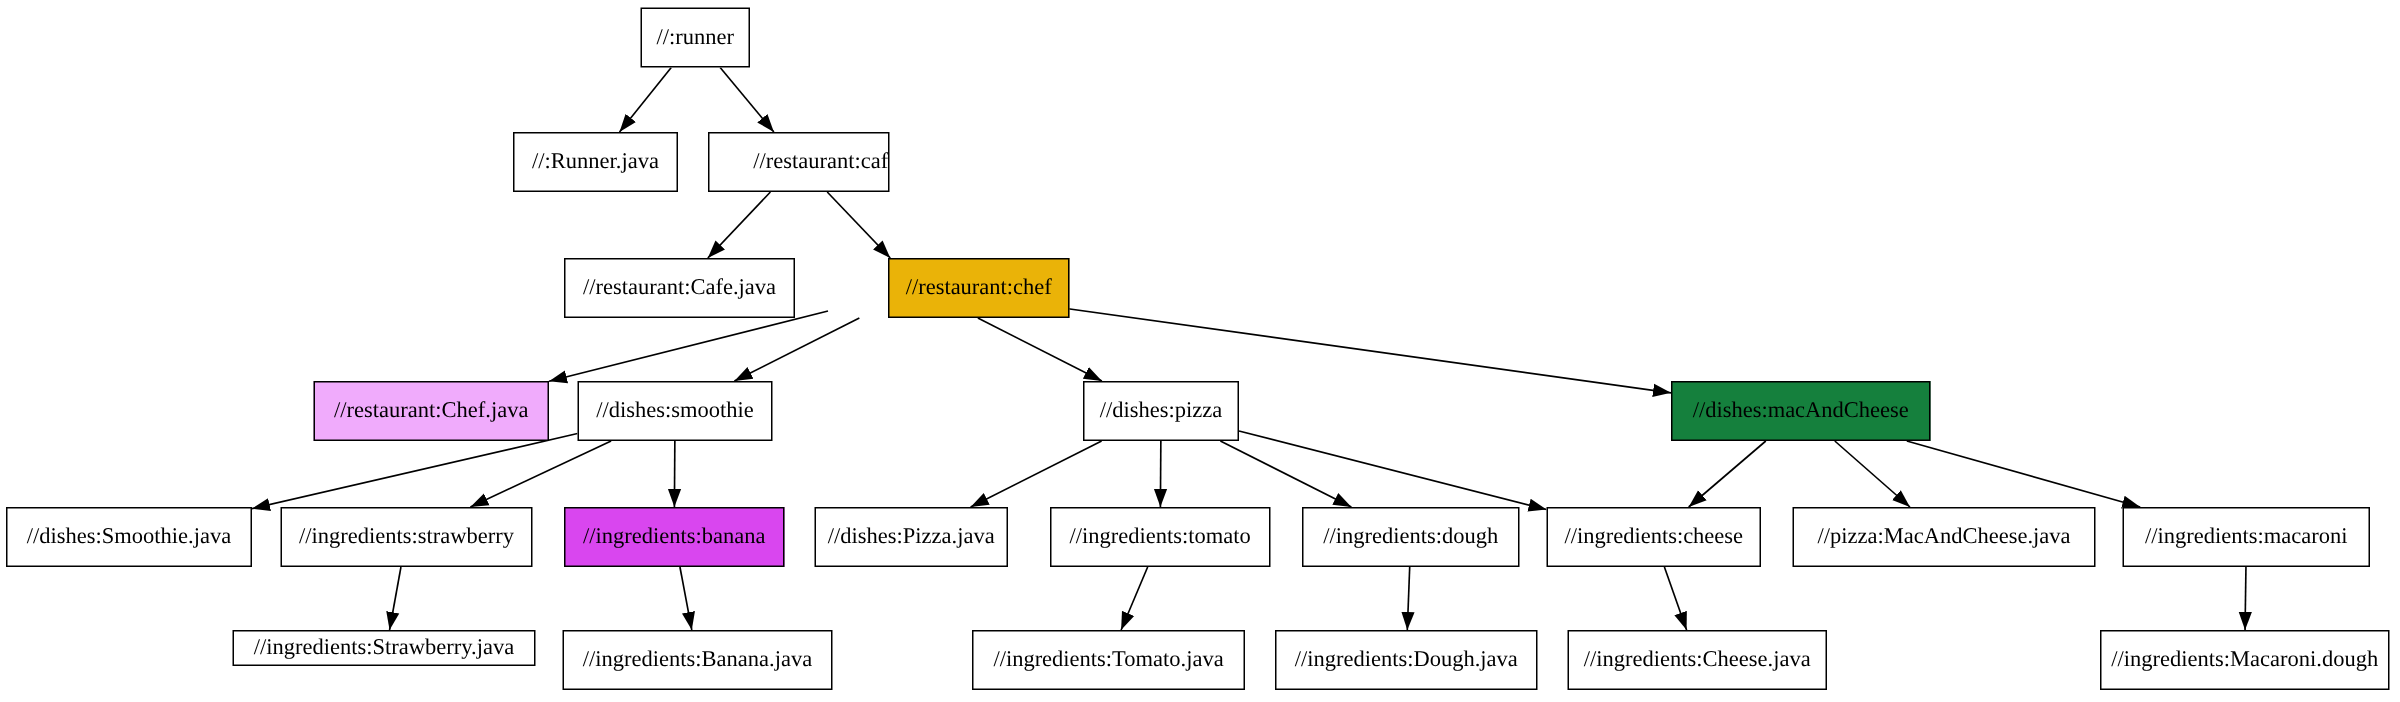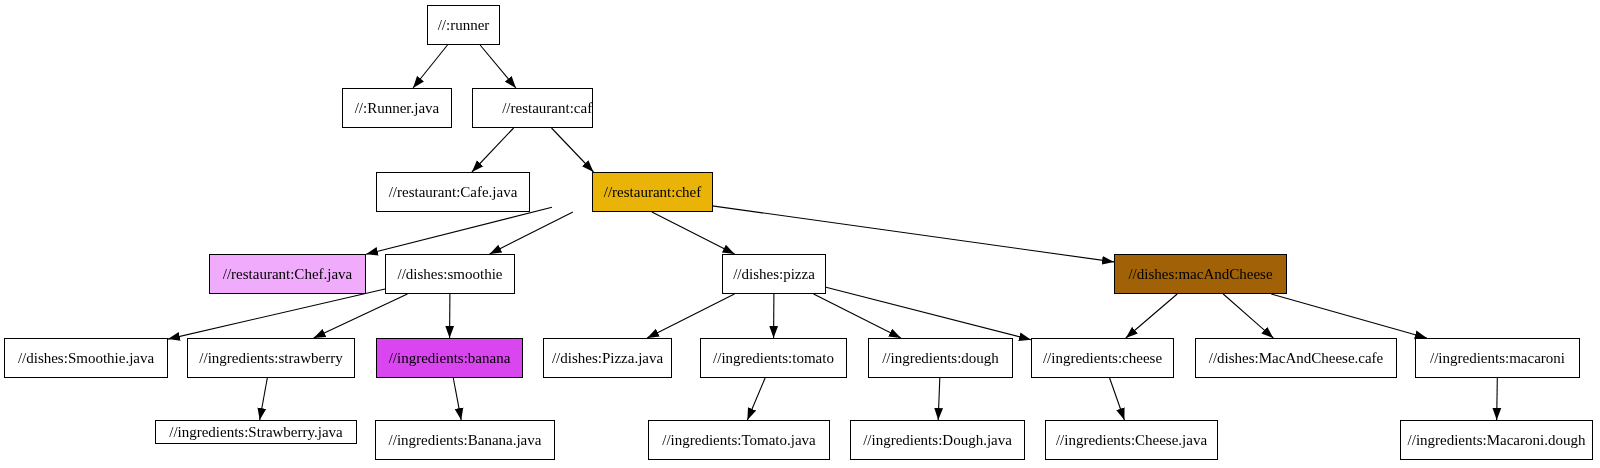--- a/index.html
+++ b/index.html
@@ -95,21 +95,21 @@
       </div>
       <div class="node" style="left: 209px; top: 254px; width: 157px; height: 40px; background: #f0abfc; border-color: rgb(0, 0, 0);">
         <span>//restaurant:Chef.java</span>
       </div>
       <div class="node" style="left: 385px; top: 254px; width: 130px; height: 40px; background: rgb(255, 255, 255); border-color: rgb(0, 0, 0);">
         <span>//dishes:smoothie</span>
       </div>
       <div class="node" style="left: 722px; top: 254px; width: 104px; height: 40px; background: rgb(255, 255, 255); border-color: rgb(0, 0, 0);">
         <span>//dishes:pizza</span>
       </div>
-      <div class="node" style="left: 1114px; top: 254px; width: 173px; height: 40px; background: #a16207; border-color: rgb(0, 0, 0);">
+      <div class="node" style="left: 1114px; top: 254px; width: 173px; height: 40px; background: #15803d; border-color: rgb(0, 0, 0);">
         <span>//dishes:macAndCheese</span>
       </div>
       <div class="node" style="left: 4px; top: 338px; width: 164px; height: 40px; background: rgb(255, 255, 255); border-color: rgb(0, 0, 0);">
         <span>//dishes:Smoothie.java</span>
       </div>
       <div class="node" style="left: 187px; top: 338px; width: 168px; height: 40px; background: rgb(255, 255, 255); border-color: rgb(0, 0, 0);">
         <span>//ingredients:strawberry</span>
       </div>
       <div class="node" style="left: 376px; top: 338px; width: 147px; height: 40px; background: #d946ef; border-color: rgb(0, 0, 0);">
         <span>//ingredients:banana</span>
@@ -120,21 +120,21 @@
       <div class="node" style="left: 700px; top: 338px; width: 147px; height: 40px; background: rgb(255, 255, 255); border-color: rgb(0, 0, 0);">
         <span>//ingredients:tomato</span>
       </div>
       <div class="node" style="left: 868px; top: 338px; width: 145px; height: 40px; background: rgb(255, 255, 255); border-color: rgb(0, 0, 0);">
         <span>//ingredients:dough</span>
       </div>
       <div class="node" style="left: 1031px; top: 338px; width: 143px; height: 40px; background: rgb(255, 255, 255); border-color: rgb(0, 0, 0);">
         <span>//ingredients:cheese</span>
       </div>
       <div class="node" style="left: 1195px; top: 338px; width: 202px; height: 40px; background: rgb(255, 255, 255); border-color: rgb(0, 0, 0);">
-        <span>//dishes:MacAndCheese.cafe</span>
+        <span>//pizza:MacAndCheese.java</span>
       </div>
       <div class="node" style="left: 1415px; top: 338px; width: 165px; height: 40px; background: rgb(255, 255, 255); border-color: rgb(0, 0, 0);">
         <span>//ingredients:macaroni</span>
       </div>
       <div class="node" style="left: 155px; top: 420px; width: 202px; height: 24px; background: rgb(255, 255, 255); border-color: rgb(0, 0, 0);">
         <span>//ingredients:Strawberry.java</span>
       </div>
       <div class="node" style="left: 375px; top: 420px; width: 180px; height: 40px; background: rgb(255, 255, 255); border-color: rgb(0, 0, 0);">
         <span>//ingredients:Banana.java</span>
       </div>

